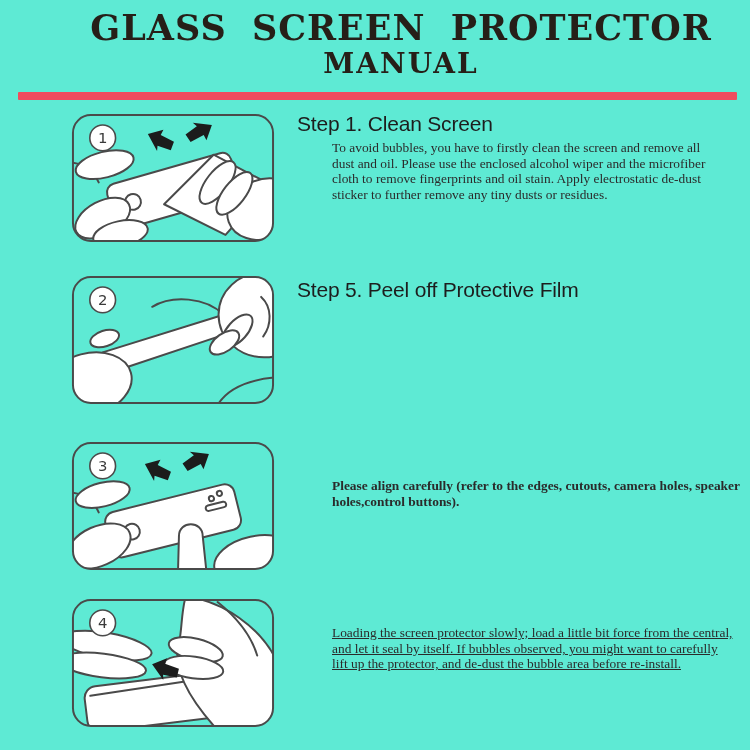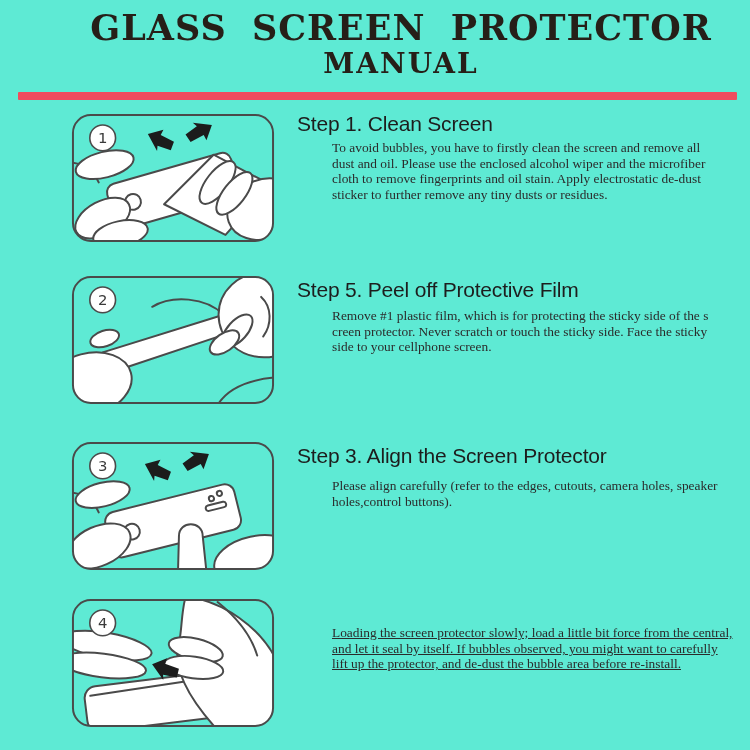--- a/index.html
+++ b/index.html
@@ -38,21 +38,21 @@
     position:absolute; left:8px;
     font-family:"Liberation Serif", serif; font-size:13.4px;
     line-height:15.7px; color:#2b2b2b; white-space:pre-line;margin-left:27px;
   }
   .stext1 { top:104px; height:130px; }
   .stext2 { top:270px; height:120px; }
   .stext3 { top:436px; height:100px; }
   .stext4 { top:593px; height:110px; }
   .body1 { top:36px; }
   .body2 { top:38px; }
-  .body3 { top:42px; }
+  .body3 { top:42px;font-weight:bold; }
   .body4 { top:32px;text-decoration:underline; }
   .line-art { stroke:#4a4a4a; stroke-width:2; fill:#ffffff;
               stroke-linejoin:round; stroke-linecap:round; }
   .badge-num { font-family:"DejaVu Sans", sans-serif; font-size:15px; fill:#3a3a3a; }
 </style>
 </head>
 <body>
 
 <div class="page">
 
@@ -195,27 +195,23 @@
   <div class="step-text stext1">
     <div class="step-heading">Step 1. Clean Screen</div>
     <div class="step-body body1">To avoid bubbles, you have to firstly clean the screen and remove all
 dust and oil. Please use the enclosed alcohol wiper and the microfiber
 cloth to remove fingerprints and oil stain. Apply electrostatic de-dust
 sticker to further remove any tiny dusts or residues.</div>
   </div>
 
   <div class="step-text stext2">
     <div class="step-heading">Step 5. Peel off Protective Film</div>
-    <div class="step-body body2">Remove #1 plastic film, which is for protecting the sticky side of the s
-creen protector. Never scratch or touch the sticky side. Face the sticky
-side to your cellphone screen.</div>
   </div>
 
   <div class="step-text stext3">
-    <div class="step-heading">Step 3. Align the Screen Protector</div>
     <div class="step-body body3">Please align carefully (refer to the edges, cutouts, camera holes, speaker
 holes,control buttons).</div>
   </div>
 
   <div class="step-text stext4">
     <div class="step-body body4">Loading the screen protector slowly; load a little bit force from the central,
 and let it seal by itself. If bubbles observed, you might want to carefully
 lift up the protector, and de-dust the bubble area before re-install.</div>
   </div>
 

